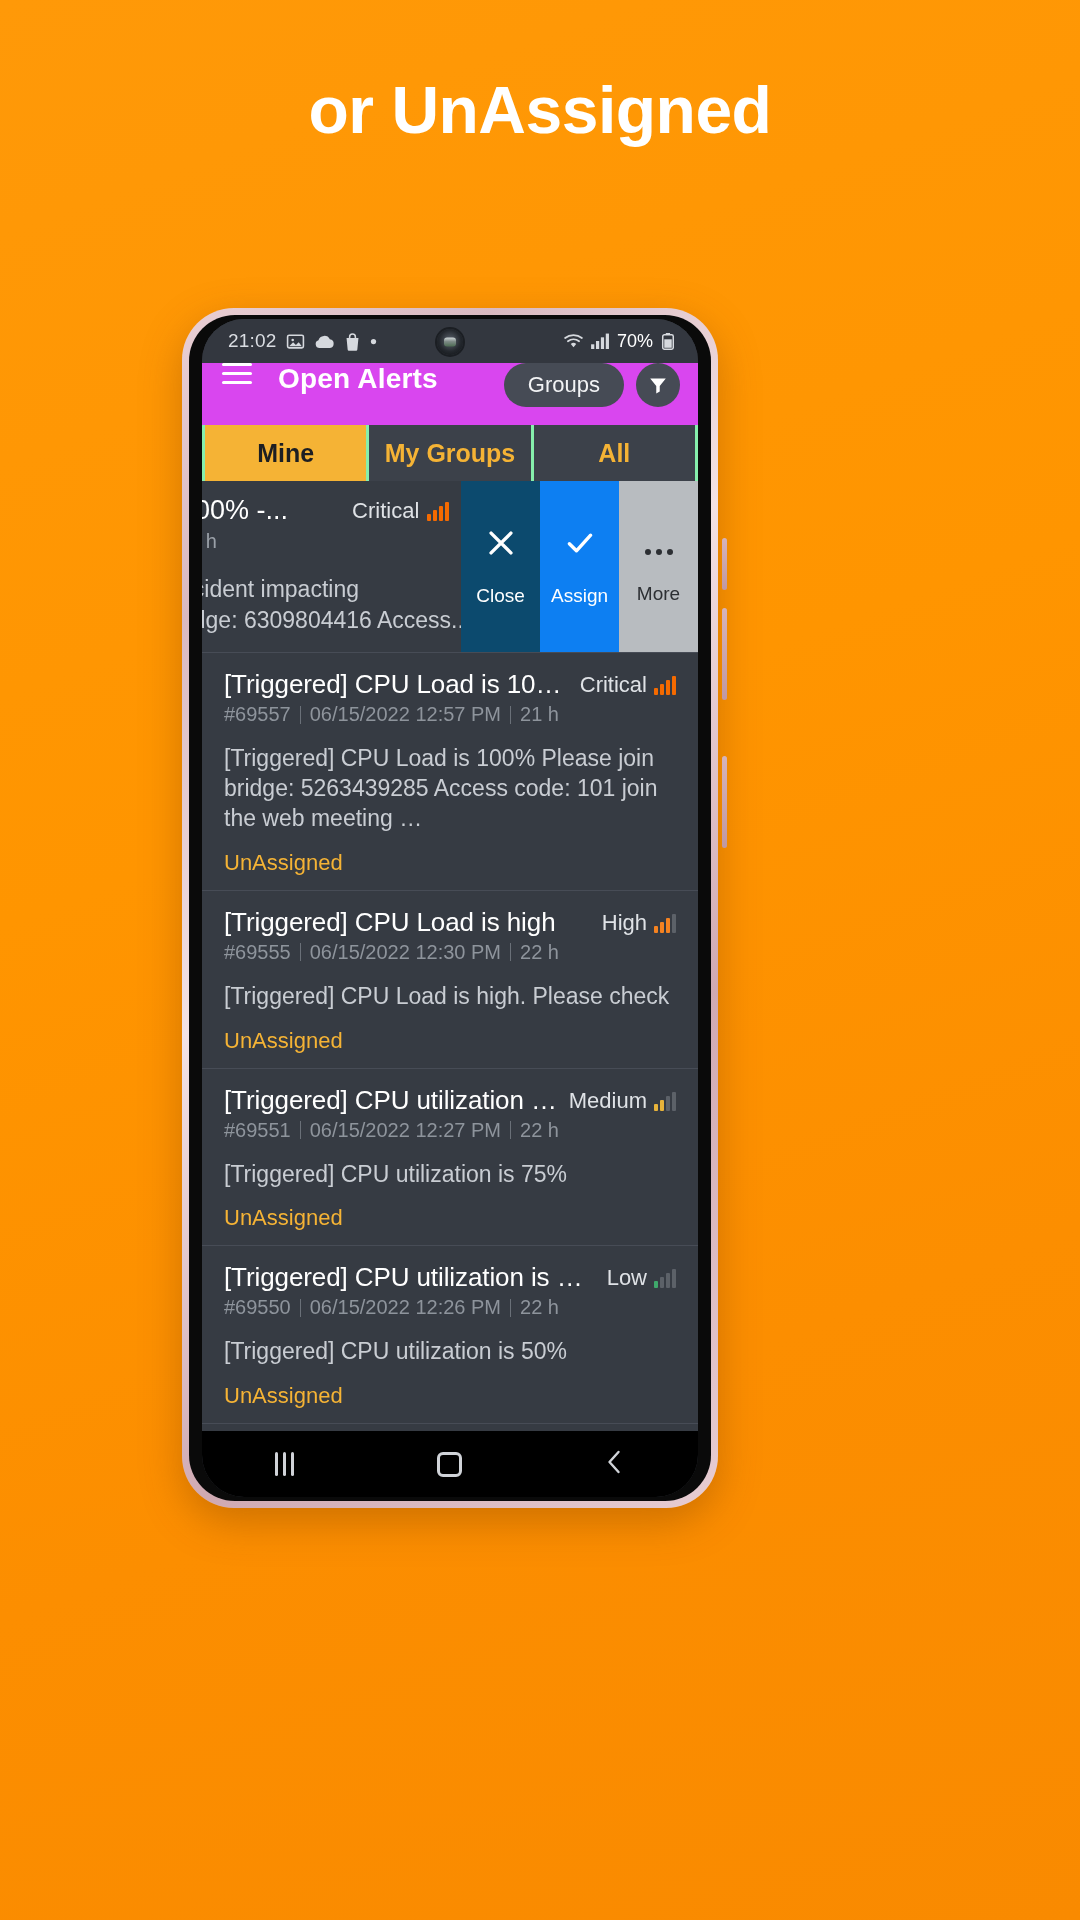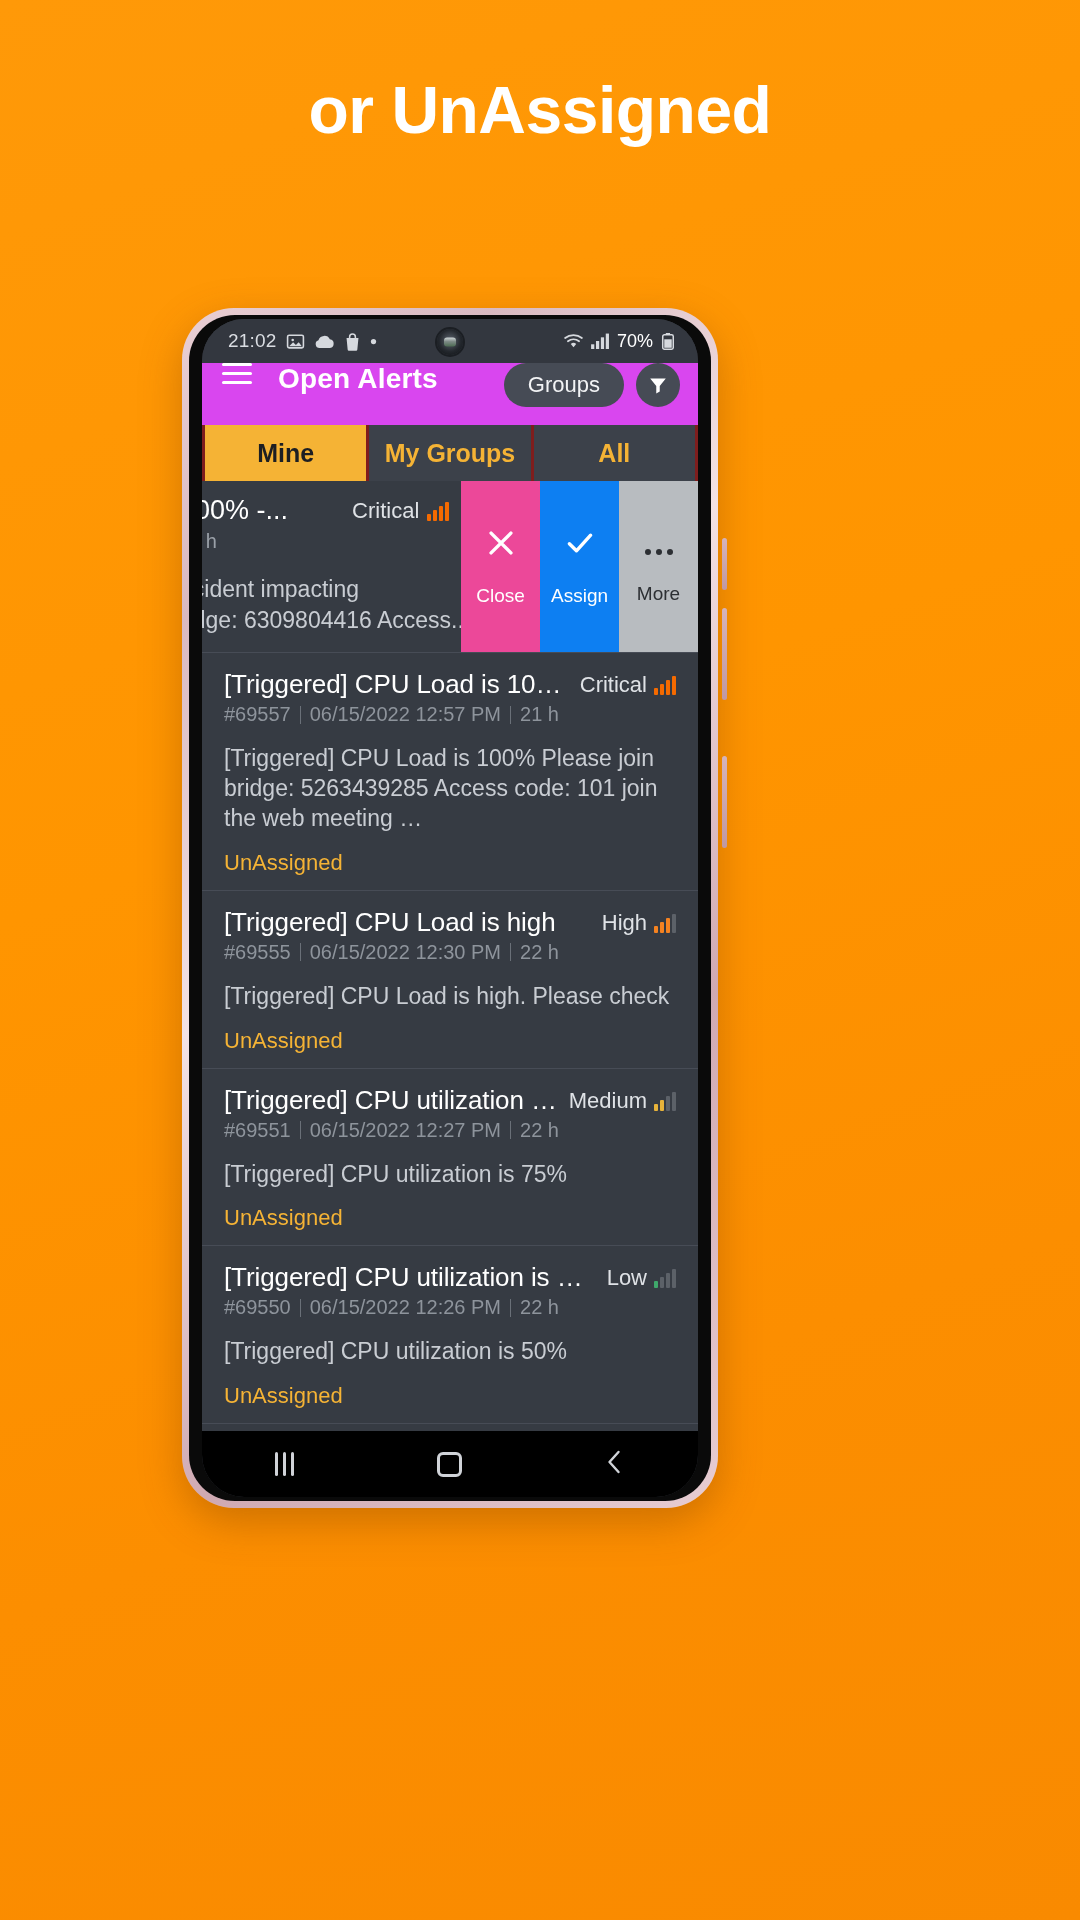--- a/index.html
+++ b/index.html
@@ -100,21 +100,21 @@
   }
   .filter-btn {
     width:44px; height:44px; border-radius:50%;
     background:#464b55; display:flex; align-items:center; justify-content:center;
     cursor:pointer;
   }
 
   
   .tabs {
     flex:0 0 56px; display:flex; gap:3px;
-    background:#7f1d1d; padding:0 3px;
+    background:#86efac; padding:0 3px;
   }
   .tab {
     flex:1; display:flex; align-items:center; justify-content:center;
     background:#3c414a; color:#f5b335;
     font-size:25px; font-weight:bold; cursor:pointer;
   }
   .tab.active { background:#f5b335; color:#1d1f23; }
 
   
   .list { flex:1 1 auto; background:#363b43; overflow:hidden; position:relative; }
@@ -136,21 +136,21 @@
     position:absolute; right:0; top:0; height:100%;
     display:flex;
   }
   .sa {
     width:79px; height:100%;
     display:flex; flex-direction:column;
     align-items:center; justify-content:center; gap:20px;
     cursor:pointer;
   }
   .sa-label { font-size:19px; }
-  .sa.close  { background:#ec4899; color:#fff; }
+  .sa.close  { background:#0c4a6e; color:#fff; }
   .sa.assign { background:#0d7ff2; color:#fff; }
   .sa.more   { background:#b8bcc0; color:#2c2f33; }
   .sa-glyph { font-size:34px; line-height:1; }
 
   .alert {
     padding:16px 22px 14px 22px;
     border-bottom:1px solid #474c56;
     background:#363b43;
   }
   .alert-head { display:flex; align-items:flex-start; }

